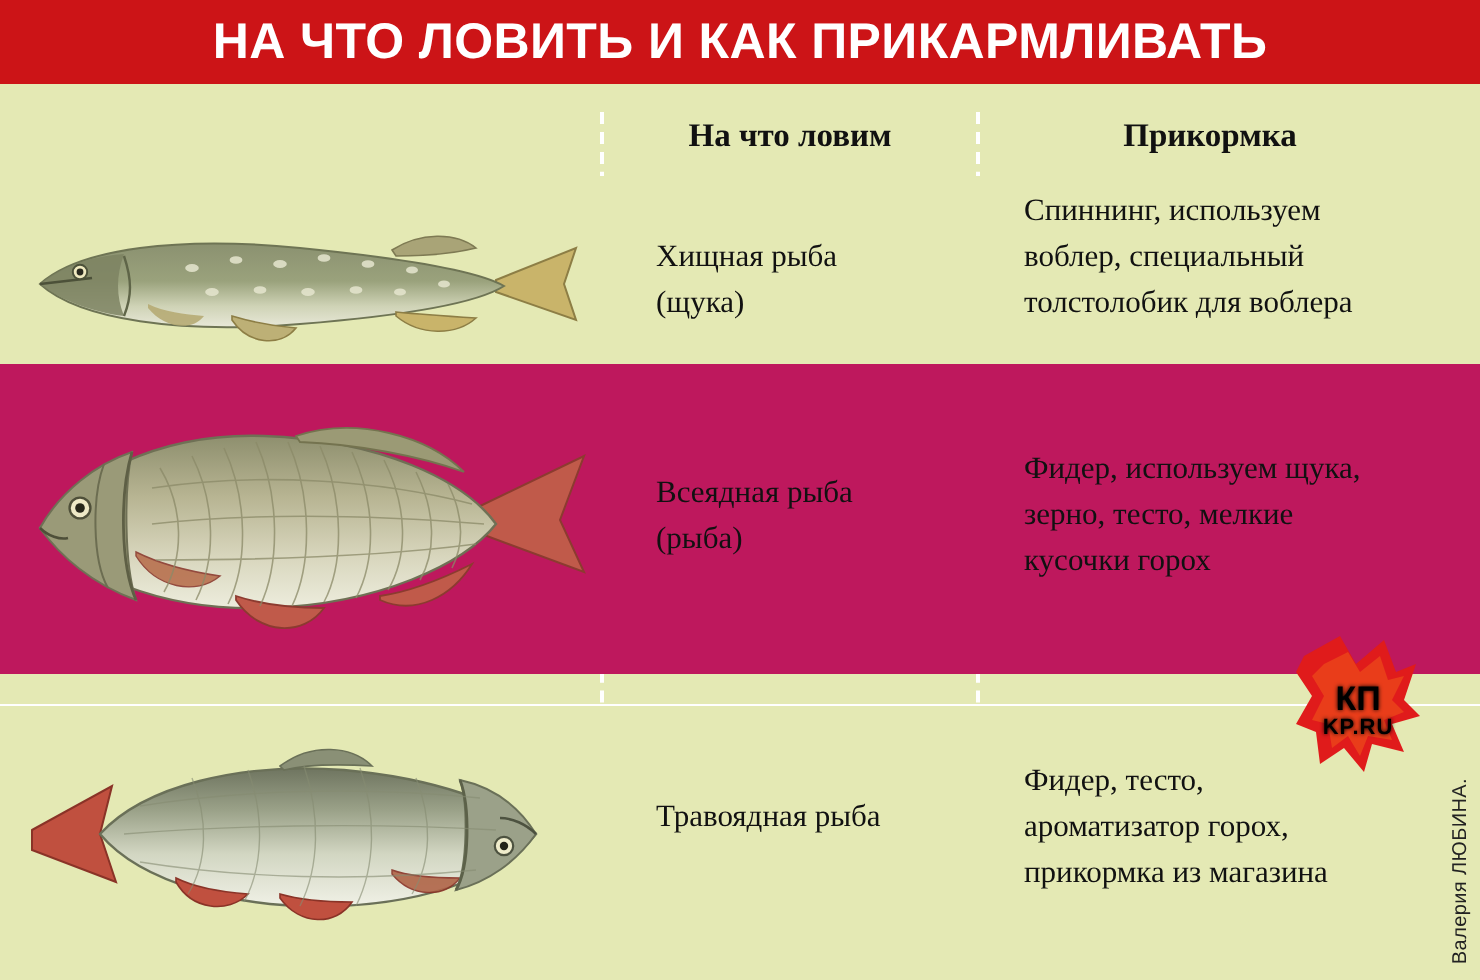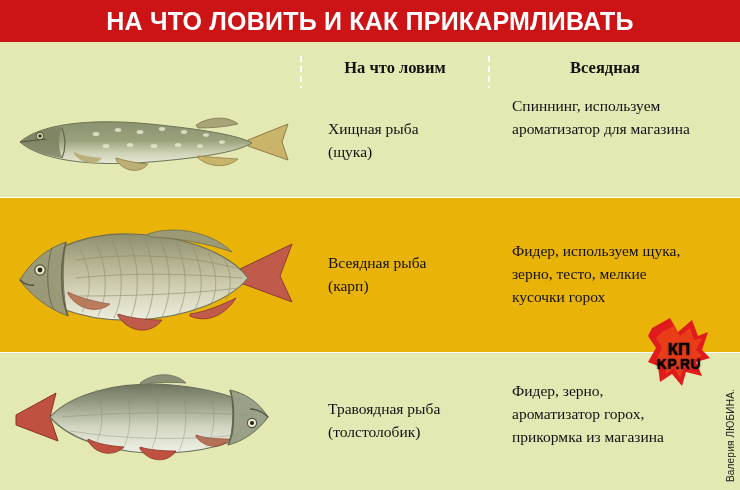--- a/index.html
+++ b/index.html
@@ -60,21 +60,21 @@
   .col-head-2 { left: 500px; width: 210px; top: 6px; }
 
   
   .row {
     position: absolute;
     left: 0;
     width: 740px;
     box-sizing: border-box;
   }
   .row-1 { top: 88px;  height: 110px; background: #e4e9b4; }
-  .row-2 { top: 198px; height: 155px; background: #eab308; }
+  .row-2 { top: 182px; height: 155px; background: #be185d; }
   .row-3 { top: 353px; height: 137px; background: #e4e9b4; }
 
   .row-sep {
     position: absolute;
     left: 0;
     width: 740px;
     height: 2px;
     background: #ffffff;
   }
   .sep-1 { top: 197px; }
@@ -123,21 +123,21 @@
     width: 62px;
     text-align: center;
     font-family: "Liberation Sans", sans-serif;
     font-weight: bold;
     color: #000000;
     font-size: 17px;
     line-height: 15px;
     text-shadow: 0 0 2px #000;
   }
   .kp-text .kp-small {
-    font-size: 14px;
+    font-size: 11px;
     letter-spacing: 0.5px;
     display: block;
     text-align: center;
   }
   
   .credit {
     position: absolute;
     right: 4px;
     bottom: 8px;
     font-family: "Liberation Sans", sans-serif;
@@ -152,21 +152,21 @@
 <body>
 
 <div class="infographic">
 
   <div class="header">
     <div class="header-title">НА ЧТО ЛОВИТЬ И КАК ПРИКАРМЛИВАТЬ</div>
   </div>
 
   <div class="col-headers">
     <div class="col-head col-head-1">На что ловим</div>
-    <div class="col-head col-head-2">Всеядная</div>
+    <div class="col-head col-head-2">Прикормка</div>
   </div>
 
   <div class="vdiv vdiv-a" style="top:56px; height:425px;"></div>
   <div class="vdiv vdiv-b" style="top:56px; height:425px;"></div>
 
   <div class="row row-1">
     <div class="fish-wrap">
       <svg class="fish-svg" width="300" height="110" viewBox="0 0 300 110" xmlns="http://www.w3.org/2000/svg" aria-hidden="true">
         <defs>
           <linearGradient id="pikeBody" x1="0" y1="0" x2="0" y2="1">
@@ -212,21 +212,22 @@
             <ellipse cx="222" cy="54" rx="3" ry="1.8"></ellipse>
         </g>
       </svg>
     </div>
     <div class="cell-text cell-mid" style="top:29px;">
       <div>Хищная рыба</div>
       <div>(щука)</div>
     </div>
     <div class="cell-text cell-right" style="top:6px;">
       <div>Спиннинг, используем</div>
-      <div>ароматизатор для магазина</div>
+      <div>воблер, специальный</div>
+      <div>толстолобик для воблера</div>
     </div>
   </div>
 
   <div class="row-sep sep-1"></div>
 
   <div class="row row-2">
     <div class="fish-wrap">
       <svg class="fish-svg" width="300" height="155" viewBox="0 0 300 155" xmlns="http://www.w3.org/2000/svg" aria-hidden="true">
         <defs>
           <linearGradient id="carpBody" x1="0" y1="0" x2="0" y2="1">
@@ -271,21 +272,21 @@
           <path d="M208 54 C218 74, 218 94, 210 108"></path>
           <path d="M224 60 C232 76, 232 90, 226 102"></path>
           <path d="M76 62 C130 54, 190 58, 236 70"></path>
           <path d="M76 80 C130 74, 192 76, 242 80"></path>
           <path d="M78 98 C132 98, 192 96, 238 90"></path>
         </g>
       </svg>
     </div>
     <div class="cell-text cell-mid" style="top:53px;">
       <div>Всеядная рыба</div>
-      <div> (карп)</div>
+      <div> (рыба)</div>
     </div>
     <div class="cell-text cell-right" style="top:41px;">
       <div>Фидер, используем щука,</div>
       <div>зерно, тесто, мелкие</div>
       <div>кусочки горох</div>
     </div>
   </div>
 
   <div class="row-sep sep-2"></div>
 
@@ -329,24 +330,23 @@
           <path d="M96 36 C104 56, 104 78, 94 94"></path>
           <path d="M124 32 C132 54, 132 80, 122 98"></path>
           <path d="M152 30 C160 54, 160 80, 150 100"></path>
           <path d="M180 31 C188 54, 188 80, 178 100"></path>
           <path d="M208 36 C216 56, 216 78, 206 94"></path>
         </g>
       </svg>
     </div>
     <div class="cell-text cell-mid" style="top:44px;">
       <div>Травоядная рыба</div>
-      <div>(толстолобик)</div>
     </div>
     <div class="cell-text cell-right" style="top:26px;">
-      <div>Фидер, зерно,</div>
+      <div>Фидер, тесто,</div>
       <div>ароматизатор горох,</div>
       <div>прикормка из магазина</div>
     </div>
   </div>
 
   <div class="kp-logo">
     <svg width="62" height="68" viewBox="0 0 62 68" xmlns="http://www.w3.org/2000/svg" aria-hidden="true">
       <polygon points="4,10 22,0 30,14 44,2 50,18 60,14 54,32 62,40 48,44 54,58 38,54 34,68 24,56 12,64 10,48 0,44 8,30 0,18" fill="#e01b1b"></polygon>
       <polygon points="14,14 26,8 32,18 42,10 46,22 54,20 48,32 54,38 44,42 48,52 36,50 32,60 26,50 18,56 16,44 8,42 14,30 8,20" fill="#f05a1a" opacity="0.55"></polygon>
     </svg>

